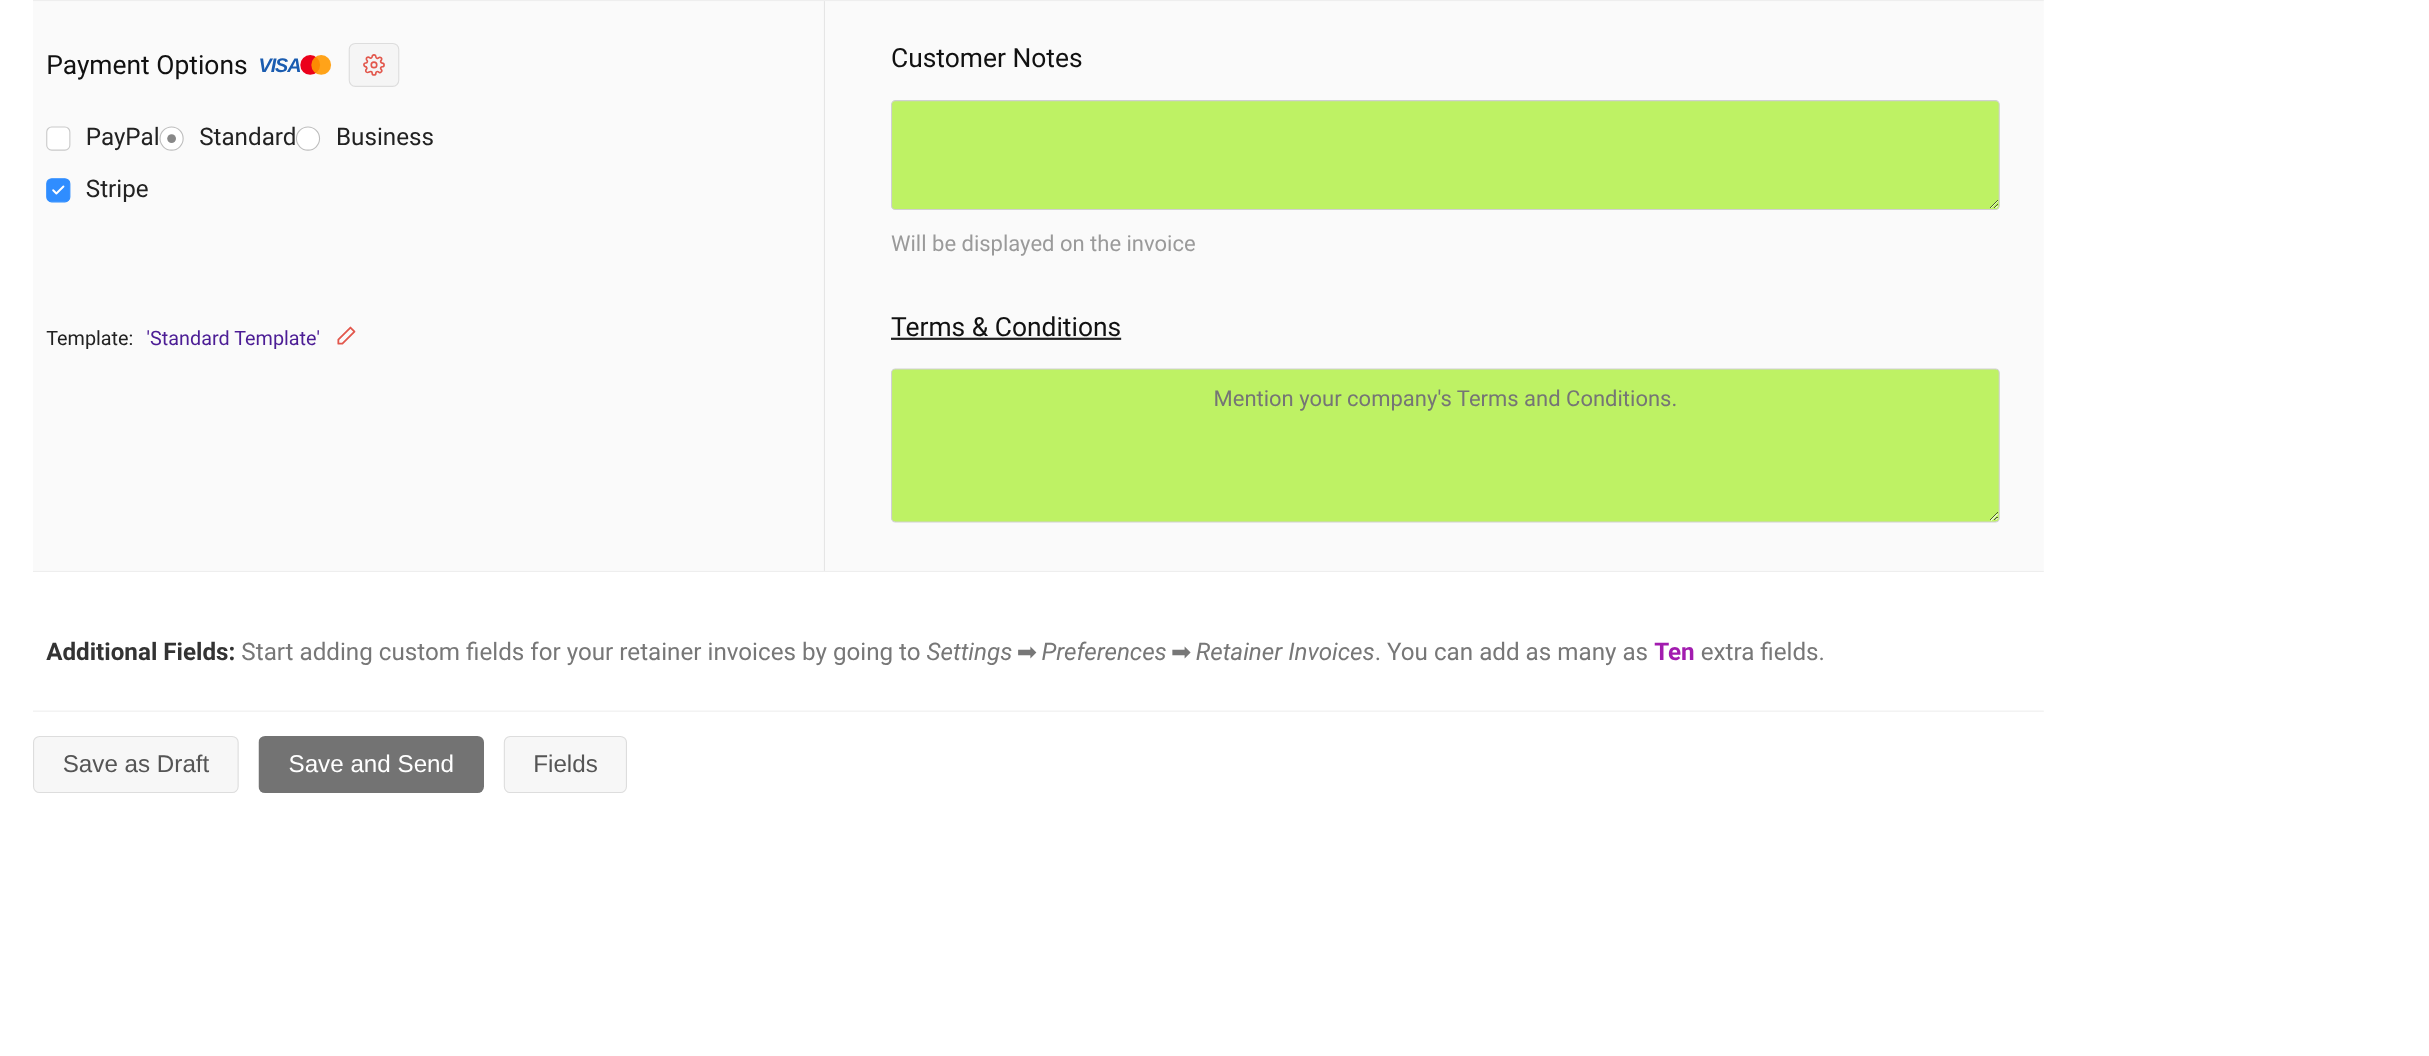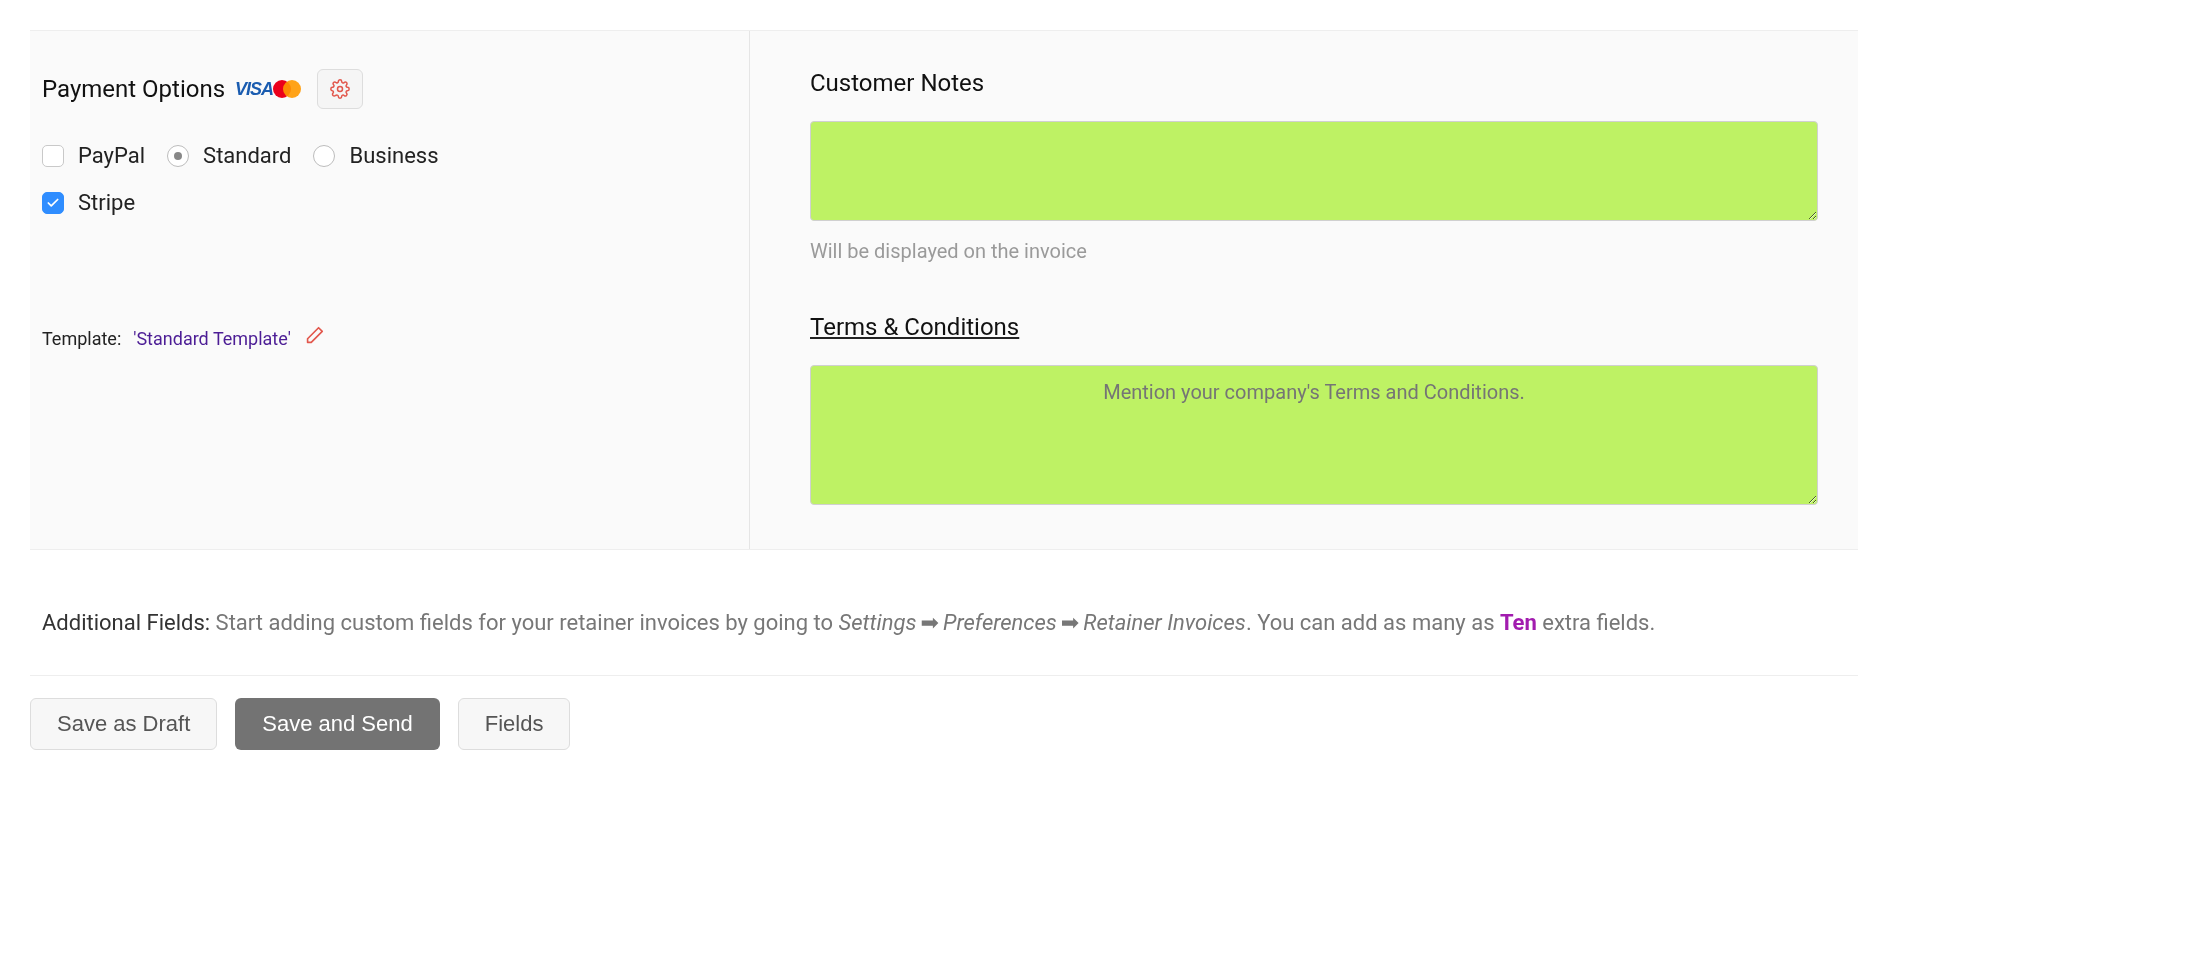--- a/index.html
+++ b/index.html
@@ -8,21 +8,20 @@
     padding: 0;
     font-family: -apple-system, BlinkMacSystemFont, "Segoe UI", Roboto, "Helvetica Neue", Arial, sans-serif;
     color: #222;
     background: #fff;
     font-size: 16px;
   }
   .page {
     width: 1888px;
     padding-left: 30px;
     padding-right: 30px;
-    margin-top: 30px;
   }
   .upper {
     display: flex;
     border-top: 1px solid #eee;
     border-bottom: 1px solid #eee;
     background: #fafafa;
   }
   .col-left {
     width: 720px;
     padding: 38px 30px 40px 12px;
@@ -90,21 +89,20 @@
     display: inline-flex;
     align-items: center;
     justify-content: center;
     cursor: pointer;
   }
   .settings-btn svg { width: 20px; height: 20px; }
 
   .options-row {
     display: flex;
     align-items: center;
-    gap: 22px;
     margin-bottom: 22px;
     font-size: 22px;
   }
   .opt {
     display: inline-flex;
     align-items: center;
     gap: 14px;
     cursor: pointer;
   }
   .cb {
@@ -169,21 +167,21 @@
     margin-top: 14px;
   }
   .block2 { margin-top: 50px; text-decoration: underline; }
 
   
   .addl {
     padding: 60px 12px 40px 12px;
     font-size: 22px;
     color: #777;
   }
-  .addl .strong { color: #333; font-weight: 400; }
+  .addl .strong { color: #333; font-weight: 700; }
   .addl .em { font-style: italic; color: #777; }
   .addl .bold { font-weight: 700; color: #a21caf; font-style: normal; }
   .arrow {
     display: inline-block;
     margin: 0 4px;
     color: #777;
     font-style: normal;
   }
 
   

